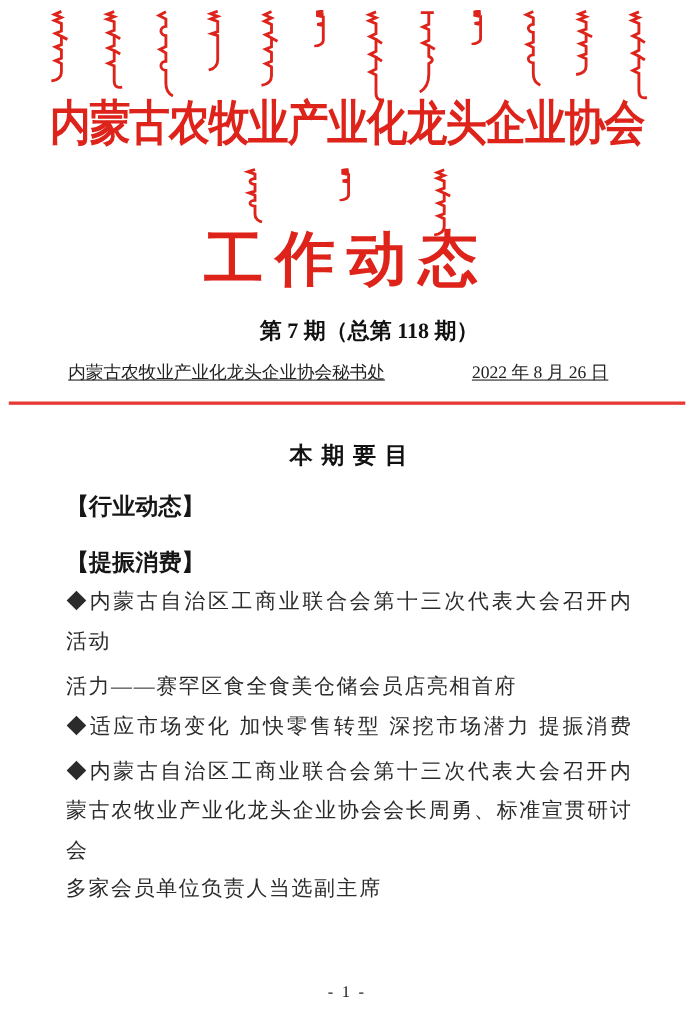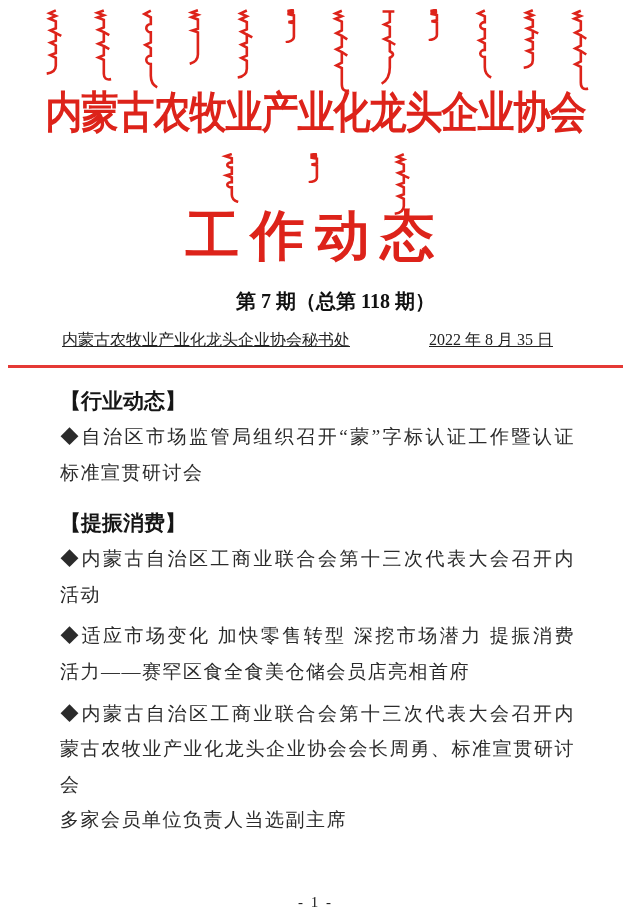--- a/index.html
+++ b/index.html
@@ -193,41 +193,38 @@
         <use href="#mg-a"></use>
       </svg>
   </div>
 
   <div class="bulletin-title">工作动态</div>
 
   <div class="issue-line">第 7 期（总第 118 期）</div>
 
   <div class="pub-row">
     <span>内蒙古农牧业产业化龙头企业协会秘书处</span>
-    <span>2022 年 8 月 35 日</span>
+    <span>2022 年 8 月 26 日</span>
   </div>
 
   <div class="red-rule"></div>
 
   <div class="toc">
+    <div class="toc-title">本 期 要 目</div>
 
     <div class="sec-heading">【行业动态】</div>
-    <div class="toc-item">
-      <div class="line fill">◆自治区市场监管局组织召开“蒙”字标认证工作暨认证</div>
-      <div class="line">标准宣贯研讨会</div>
-    </div>
 
     <div class="sec-heading">【提振消费】</div>
     <div class="toc-item">
       <div class="line fill">◆内蒙古自治区工商业联合会第十三次代表大会召开内</div>
       <div class="line">活动</div>
     </div>
     <div class="toc-item">
+      <div class="line">活力——赛罕区食全食美仓储会员店亮相首府</div>
       <div class="line fill">◆适应市场变化 加快零售转型 深挖市场潜力 提振消费</div>
-      <div class="line">活力——赛罕区食全食美仓储会员店亮相首府</div>
     </div>
     <div class="toc-item">
       <div class="line fill">◆内蒙古自治区工商业联合会第十三次代表大会召开内</div>
       <div class="line fill">蒙古农牧业产业化龙头企业协会会长周勇、标准宣贯研讨会</div>
       <div class="line">多家会员单位负责人当选副主席</div>
     </div>
   </div>
 
   <div class="page-num">- 1 -</div>
 

